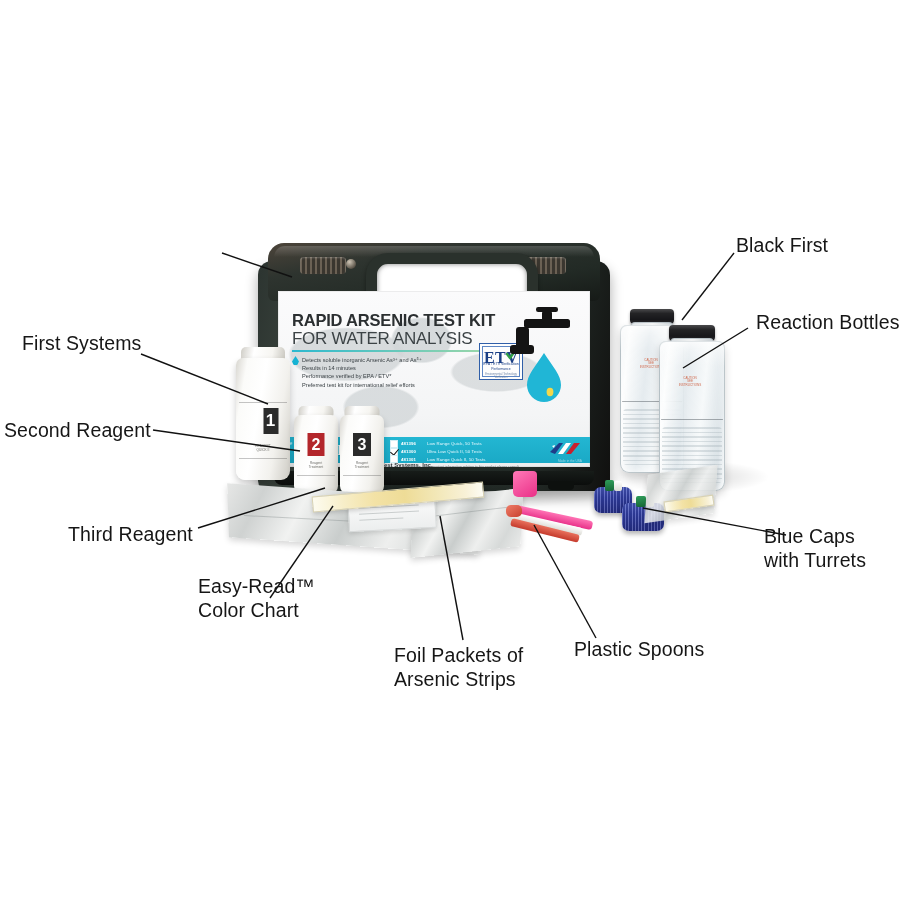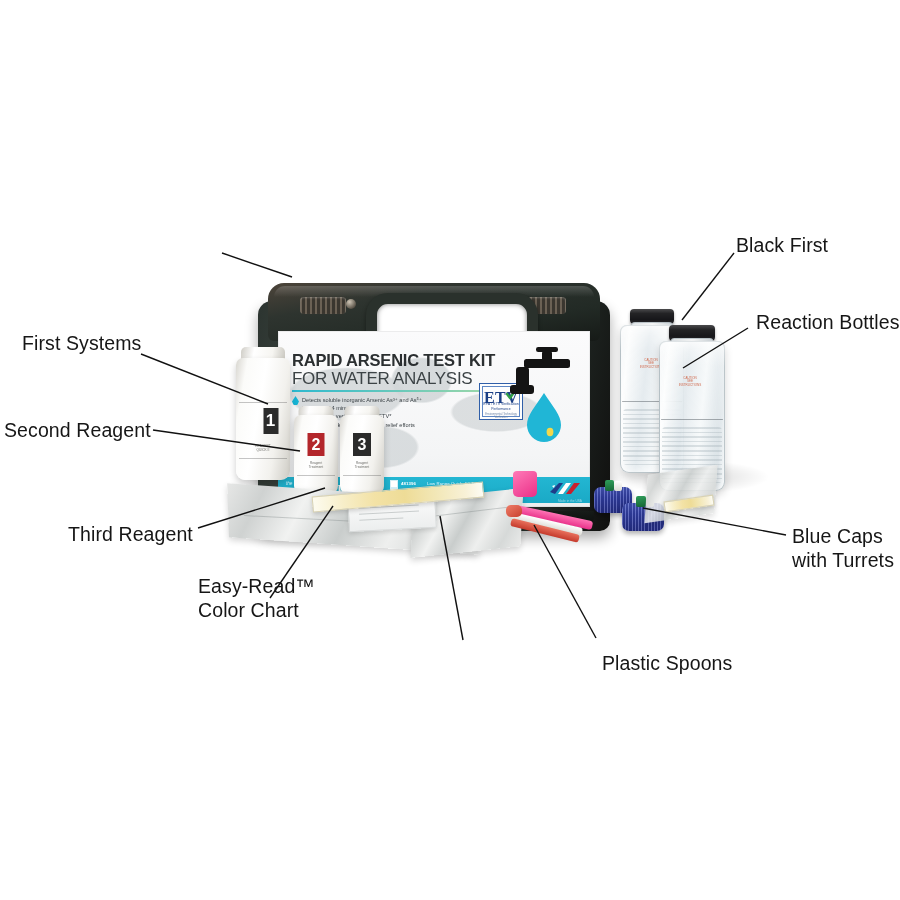--- a/index.html
+++ b/index.html
@@ -11,21 +11,21 @@
   #stage{position:absolute;inset:0;width:900px;height:900px;}
 
   
   .callout{
     position:absolute;font-size:19.5px;line-height:24px;
     color:#161616;letter-spacing:.1px;white-space:pre-line;
   }
   .callout.r{text-align:left;}
 
   
-  #case-wrap{position:absolute;left:258px;top:243px;width:352px;height:248px;margin-top:40px;}
+  #case-wrap{position:absolute;left:258px;top:243px;width:352px;height:248px;}
   .case-shell{
     position:absolute;left:0;top:18px;width:352px;height:230px;
     background:linear-gradient(100deg,#2c3430 0%,#39423c 14%,#1d2421 45%,#232b27 78%,#10100f 100%);
     border-radius:14px 14px 10px 10px;
     box-shadow:0 7px 13px rgba(0,0,0,.33);
   }
   .case-top{
     position:absolute;left:10px;top:0px;width:332px;height:58px;
     background:linear-gradient(170deg,#4c443a 0%,#2e342f 30%,#222a25 70%,#161a17 100%);
     border-radius:16px 16px 6px 6px;
@@ -462,19 +462,21 @@
       <line x1="748" y1="328" x2="683" y2="368"></line>
       <line x1="734" y1="253" x2="682" y2="320"></line>
     </g>
   </svg>
 
   <div class="callout" style="left:22px;top:331px;">First Systems</div>
   <div class="callout" style="left:4px;top:418px;text-align:center;">Second Reagent</div>
   <div class="callout" style="left:68px;top:522px;">Third Reagent</div>
   <div class="callout" style="left:198px;top:574px;">Easy-Read™
 Color Chart</div>
-  <div class="callout r" style="left:602px;top:637px;margin-top:14px;">Plastic Spoons</div>
-  <div class="callout r" style="left:792px;top:524px;">Blue Caps
+  <div class="callout" style="left:394px;top:643px;">Foil Packets of
+Arsenic Strips</div>
+  <div class="callout r" style="left:574px;top:637px;">Plastic Spoons</div>
+  <div class="callout r" style="left:764px;top:524px;">Blue Caps
 with Turrets</div>
   <div class="callout r" style="left:756px;top:310px;">Reaction Bottles</div>
   <div class="callout r" style="left:736px;top:233px;">Black First</div>
 
 </div>
 
 </body></html>

